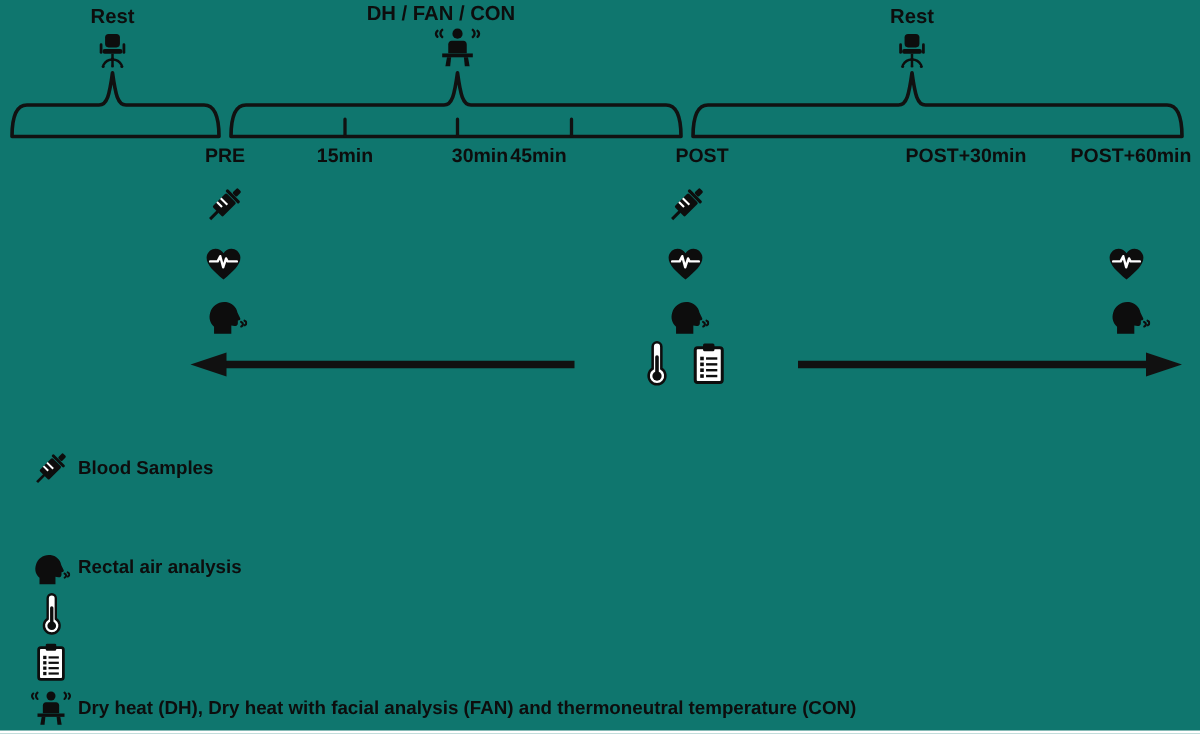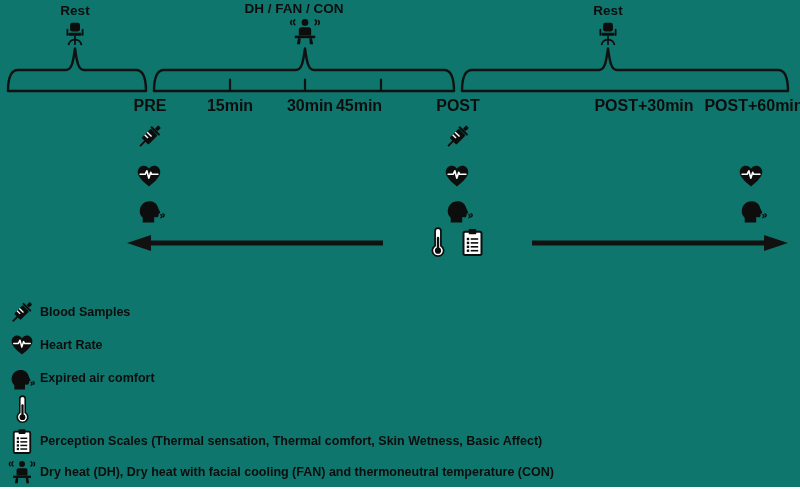--- a/index.html
+++ b/index.html
@@ -2,24 +2,24 @@
 <html><head>
 <meta charset="utf-8">
 <style>
   *{margin:0;padding:0;box-sizing:border-box}
   html,body{background:#fff}
   body{width:800px;height:489px;font-family:"Liberation Sans",sans-serif}
   .fig{position:relative;width:800px;height:487px;background:#0f766e;color:#0d0d0d;overflow:hidden}
   .lineart{position:absolute;left:0;top:0;width:800px;height:489px;display:block}
   .lbl{position:absolute;transform:translateX(-50%);font-weight:700;color:#0d0d0d;white-space:nowrap;line-height:1.1}
   .phase-lbl{font-size:13.5px}
-  .tp-lbl{font-size:16px;top:97px}
+  .tp-lbl{font-size:13px;top:97px}
   .icn{position:absolute;transform:translateX(-50%);color:#0d0d0d;display:block}
   .icn-abs{position:absolute;color:#0d0d0d;display:block}
-  .legend-row{position:absolute;left:4px;display:flex;align-items:center;height:28px}
+  .legend-row{position:absolute;left:16px;display:flex;align-items:center;height:28px}
   .legend-icon{width:36px;display:flex;justify-content:center;align-items:center;color:#0d0d0d}
   .legend-text{font-weight:700;font-size:12.5px;color:#0d0d0d;white-space:nowrap}
 </style>
 </head>
 <body>
 
 <div class="fig">
 
   <svg width="0" height="0" style="position:absolute" aria-hidden="true">
     <defs>
@@ -127,23 +127,23 @@
       <use href="#i-sauna"></use>
     </svg>
 
   <div class="lbl phase-lbl" style="left:608px;top:4px">Rest</div>
   <svg class="icn" style="left:608px;top:22px" width="22" height="24">
       <use href="#i-chair"></use>
     </svg>
 
   <div class="lbl tp-lbl" style="left:150px">PRE</div>
   <div class="lbl tp-lbl" style="left:230px">15min</div>
-  <div class="lbl tp-lbl" style="left:310px">30min</div>
+  <div class="lbl tp-lbl" style="left:320px">30min</div>
   <div class="lbl tp-lbl" style="left:359px">45min</div>
-  <div class="lbl tp-lbl" style="left:458px">POST</div>
+  <div class="lbl tp-lbl" style="left:468px">POST</div>
   <div class="lbl tp-lbl" style="left:644px">POST+30min</div>
   <div class="lbl tp-lbl" style="left:754px">POST+60min</div>
 
   <svg class="icn" style="left:150px;top:121px" width="30" height="30">
       <use href="#i-syringe"></use>
     </svg>
   <svg class="icn" style="left:149px;top:164px" width="26" height="24">
       <use href="#i-heart"></use>
     </svg>
   <svg class="icn" style="left:151px;top:198px" width="28" height="25">
@@ -174,53 +174,44 @@
     </svg>
 
   <div class="legend-row" style="top:298px">
     <span class="legend-icon">
         <svg width="28" height="28">
           <use href="#i-syringe"></use>
         </svg>
       </span>
     <span class="legend-text">Blood Samples</span>
   </div>
-  <div class="legend-row" style="top:331px">
-    <span class="legend-icon">
-        <svg width="24" height="22">
-          <use href="#i-heart"></use>
-        </svg>
-      </span>
-    <span class="legend-text">Heart Rate</span>
-  </div>
   <div class="legend-row" style="top:364px">
     <span class="legend-icon">
         <svg width="26" height="23">
           <use href="#i-head"></use>
         </svg>
       </span>
-    <span class="legend-text">Expired air comfort</span>
+    <span class="legend-text">Rectal air analysis</span>
   </div>
   <div class="legend-row" style="top:395px">
     <span class="legend-icon">
         <svg width="15" height="29">
           <use href="#i-thermo"></use>
         </svg>
       </span>
   </div>
   <div class="legend-row" style="top:427px">
     <span class="legend-icon">
         <svg width="22" height="27">
           <use href="#i-clip"></use>
         </svg>
       </span>
-    <span class="legend-text">Perception Scales (Thermal sensation, Thermal comfort, Skin Wetness, Basic Affect)</span>
   </div>
   <div class="legend-row" style="top:458px">
     <span class="legend-icon">
         <svg width="30" height="26">
           <use href="#i-sauna"></use>
         </svg>
       </span>
-    <span class="legend-text">Dry heat (DH), Dry heat with facial cooling (FAN) and thermoneutral temperature (CON)</span>
+    <span class="legend-text">Dry heat (DH), Dry heat with facial analysis (FAN) and thermoneutral temperature (CON)</span>
   </div>
 
 </div>
 
 </body></html>

